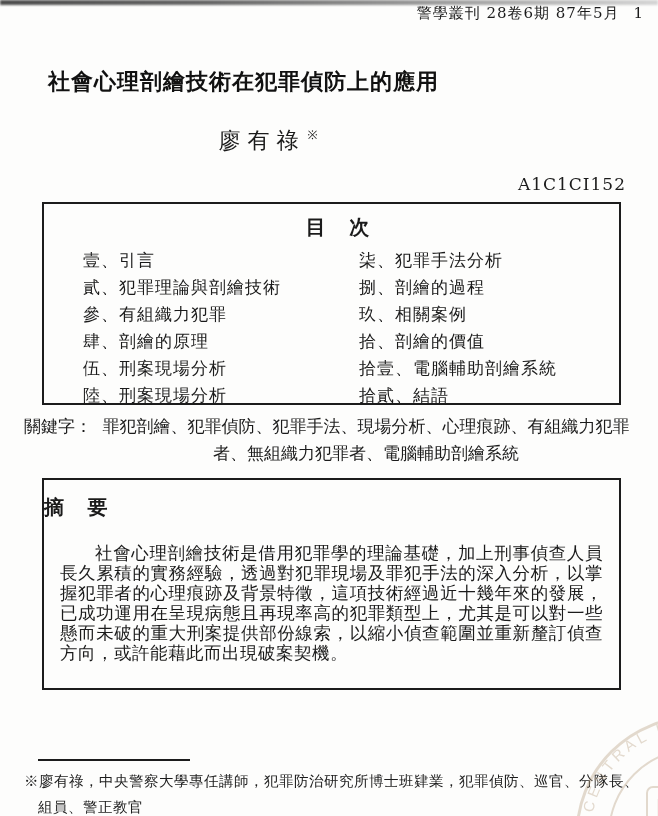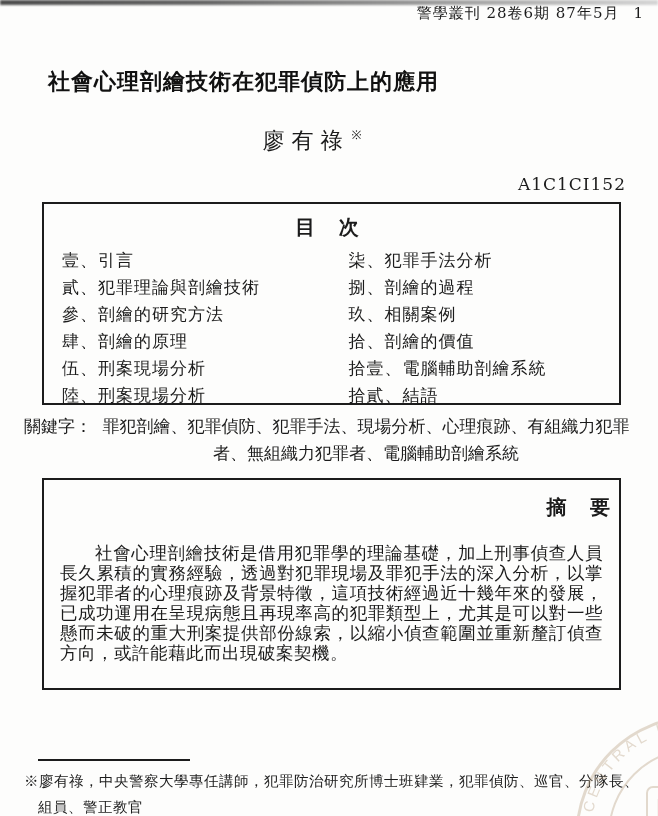--- a/index.html
+++ b/index.html
@@ -24,32 +24,33 @@
   }
   .journal-header .pageno{margin-left:14px;}
   .paper-title{
     position:absolute;top:52px;left:48px;width:575px;
     font-family:"Liberation Sans", sans-serif;
     font-weight:bold;font-size:22px;letter-spacing:1px;
     white-space:nowrap;color:#111;
   }
   .author-line{
     position:absolute;top:126px;left:0;width:536px;
-    text-align:center;font-size:22px;letter-spacing:7px;margin-left:44px;
+    text-align:center;font-size:22px;letter-spacing:7px;
   }
   .author-mark{font-size:12px;vertical-align:top;letter-spacing:0;margin-left:2px;}
   .doc-code{
     position:absolute;top:174px;right:32px;
     font-size:17px;letter-spacing:1px;
   }
   
   .toc-box{
     position:absolute;left:42px;top:202px;width:579px;height:203px;
     border:2px solid #1c1c1c;box-sizing:border-box;
     background:transparent;
+    padding-left:21px;
   }
   .toc-heading{
     margin-top:10px;text-align:center;
     font-family:"Liberation Sans", sans-serif;
     font-weight:bold;font-size:20px;letter-spacing:9px;
   }
   .toc-cols{
     display:flex;margin-top:6px;padding:0 8px 0 18px;
   }
   .toc-col{width:50%;}
@@ -66,21 +67,21 @@
   }
   .keywords .kw-label{flex:0 0 auto;white-space:nowrap;}
   .keywords .kw-text{flex:1 1 auto;text-align:center;}
   .kw-line{white-space:nowrap;}
   
   .abstract-box{
     position:absolute;left:42px;top:478px;width:579px;height:212px;
     border:2px solid #1c1c1c;box-sizing:border-box;
   }
   .abstract-heading{
-    margin-top:14px;text-align:right;
+    margin-top:14px;text-align:left;
     font-family:"Liberation Sans", sans-serif;
     font-weight:bold;font-size:20px;letter-spacing:9px;
   }
   .abstract-body{
     margin:22px 16px 0 16px;
     font-size:17.5px;line-height:20px;
     text-align:justify;text-indent:2em;letter-spacing:.5px;
   }
   
   .footnote-divider{
@@ -114,21 +115,21 @@
 </div>
 
 <div class="doc-code">A1C1CI152</div>
 
 <div class="toc-box">
   <div class="toc-heading">目 次</div>
   <div class="toc-cols">
     <div class="toc-col left">
       <div class="toc-item">壹、引言</div>
       <div class="toc-item">貳、犯罪理論與剖繪技術</div>
-      <div class="toc-item">參、剖繪的研究方法</div>
+      <div class="toc-item">參、有組織力犯罪</div>
       <div class="toc-item">肆、剖繪的原理</div>
       <div class="toc-item">伍、刑案現場分析</div>
       <div class="toc-item">陸、刑案現場分析</div>
     </div>
     <div class="toc-col right">
       <div class="toc-item">柒、犯罪手法分析</div>
       <div class="toc-item">捌、剖繪的過程</div>
       <div class="toc-item">玖、相關案例</div>
       <div class="toc-item">拾、剖繪的價值</div>
       <div class="toc-item">拾壹、電腦輔助剖繪系統</div>

